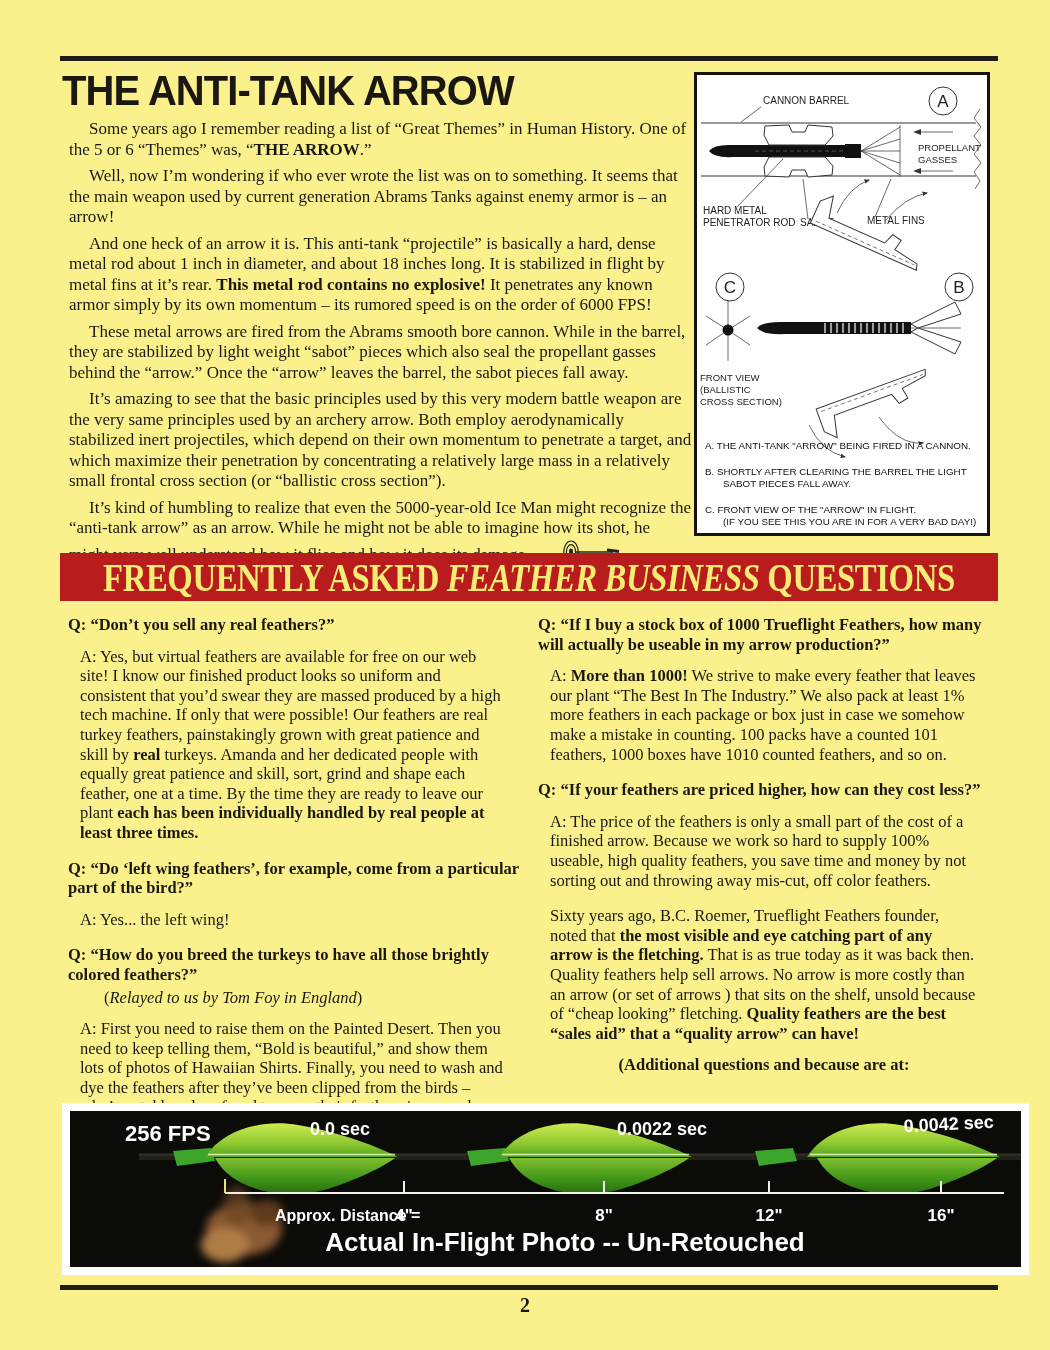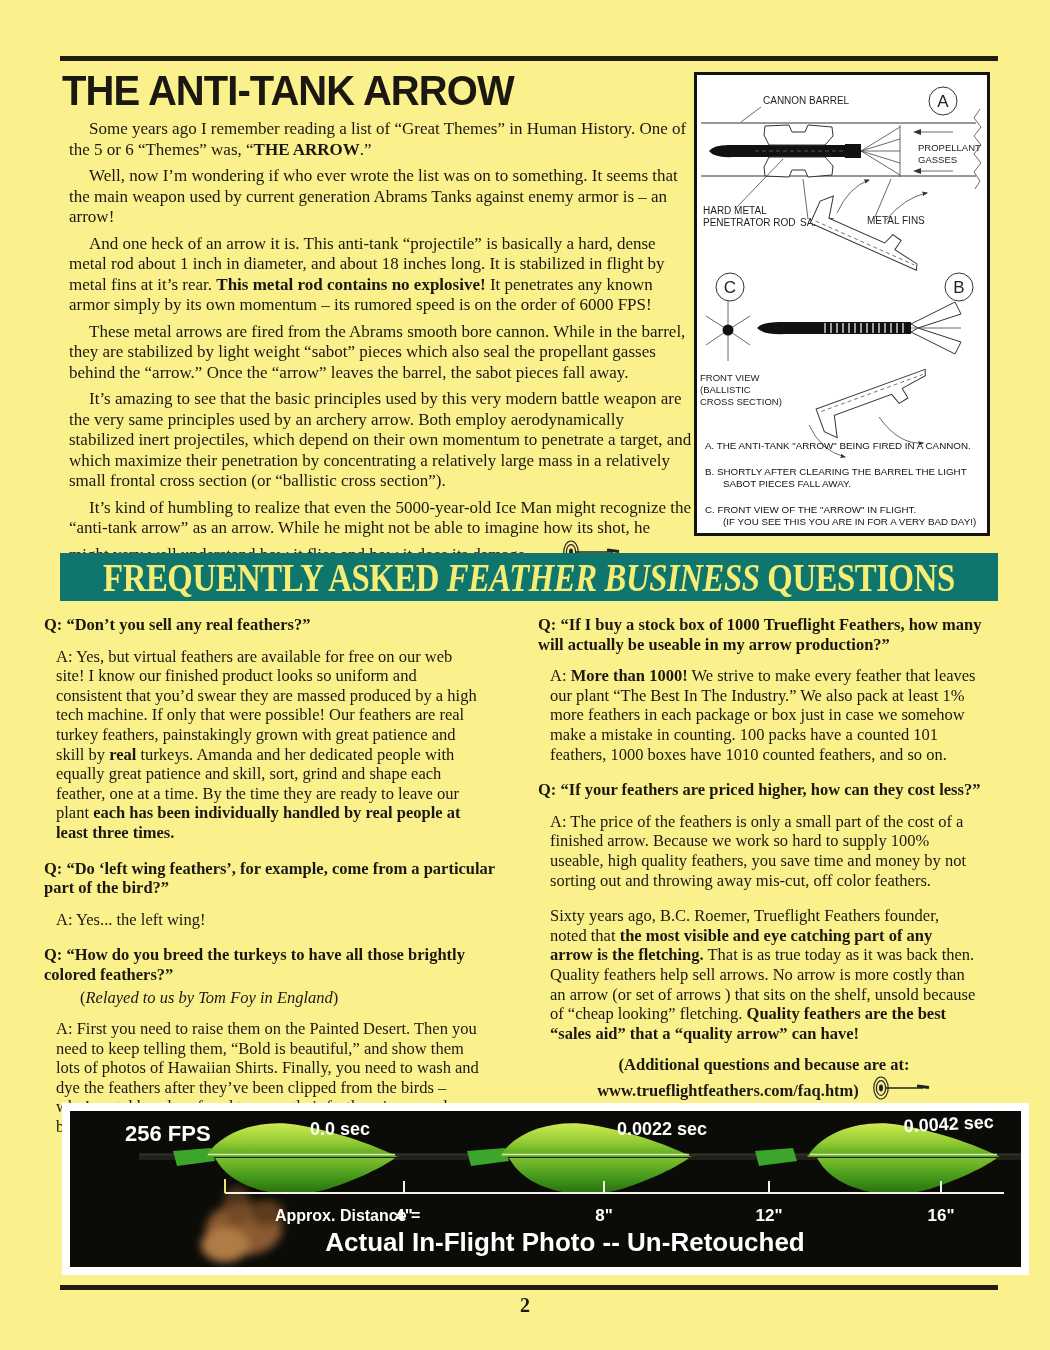--- a/index.html
+++ b/index.html
@@ -8,26 +8,26 @@
   .rule{position:absolute;left:60px;width:938px;height:5px;background:#221d14;}
   .rule-top{top:56px;} .rule-bottom{top:1285px;}
   .title{position:absolute;left:62px;top:66px;margin:0;
          font-family:"Liberation Sans",sans-serif;font-weight:bold;font-size:43px;
          letter-spacing:-1px;transform:scaleX(.93);transform-origin:left center;white-space:nowrap;}
   .article{position:absolute;left:69px;top:119px;width:624px;font-size:17px;line-height:20.5px;}
   .article p{margin:0 0 6px 0;text-indent:20px;}
   .b{font-weight:bold;} .i{font-style:italic;}
   .diagram-box{position:absolute;left:694px;top:72px;width:296px;height:464px;
                background:#ffffff;border:3px solid #16120c;box-sizing:border-box;}
-  .banner{position:absolute;left:60px;top:553px;width:938px;height:48px;background:#0f766e;
+  .banner{position:absolute;left:60px;top:553px;width:938px;height:48px;background:#b91c1c;
           display:flex;align-items:center;justify-content:center;}
   .banner-text{color:#F7EC74;font-family:"Liberation Serif",serif;font-weight:bold;font-size:39px;
                white-space:nowrap;letter-spacing:-.5px;transform:scaleX(.84);}
   .faq-col{position:absolute;top:615px;width:452px;font-size:16.5px;line-height:19.6px;}
-  .faq-left{left:44px;} .faq-right{left:538px;}
+  .faq-left{left:68px;} .faq-right{left:538px;}
   .faq-q{font-weight:bold;margin:16px 0 3px 0;}
   .faq-q.first{margin-top:0;}
   .faq-a{margin:12px;}
   .faq-attr{margin:2px 0 2px 36px;}
   .faq-gap{margin-top:16px;}
   .faq-center{text-align:center;font-weight:bold;margin:12px 0 0 0;}
   .eos-icon{display:inline-block;vertical-align:-5px;margin-left:14px;}
   .photo-frame{position:absolute;left:62px;top:1103px;border:8px solid #ffffff;background:#0b0b08;
                width:912px;height:156px;padding-left:39px;}
   .pageno{position:absolute;top:1294px;left:0;width:1050px;text-align:center;
@@ -193,27 +193,20 @@
     <p class="faq-a"><span>A: First you need to raise them on the Painted Desert.  Then you need to keep telling them, “Bold is beautiful,” and show them lots of photos of Hawaiian Shirts.  Finally, you need to wash and dye the feathers after they’ve been clipped from the birds – who’ve stubbornly refused to grow their feathers in any colors but white or barred white.</span></p>
   </div>
 
   <div class="faq-col faq-right">
     <p class="faq-q first">Q: “If I buy a stock box of 1000 Trueflight Feathers, how many will actually be useable in my arrow production?”</p>
     <p class="faq-a"><span>A:  </span><span class="b">More than 1000!</span><span>   We strive to make every feather that leaves our plant “The Best In The Industry.”  We also pack at least 1% more feathers in each package or box just in case we somehow make a mistake in counting.  100 packs have a counted 101 feathers, 1000 boxes have 1010 counted feathers, and so on.</span></p>
     <p class="faq-q">Q: “If your feathers are priced higher, how can they cost less?”</p>
     <p class="faq-a"><span>A: The price of the feathers is only a small part of the cost of a finished arrow.  Because we work so hard to supply 100% useable, high quality feathers, you save time and money by not sorting out and throwing away mis-cut, off color feathers.</span></p>
     <p class="faq-a faq-gap"><span>Sixty years ago, B.C. Roemer, Trueflight Feathers founder, noted that </span><span class="b">the most visible and eye catching part of any arrow is the fletching.</span><span>  That is as true today as it was back then.  Quality feathers help sell arrows.  No arrow is more costly than an arrow (or set of arrows ) that sits on the shelf, unsold because of “cheap looking” fletching.  </span><span class="b">Quality feathers are the best “sales aid” that a “quality arrow” can have!</span></p>
     <p class="faq-center">(Additional questions and because are at:</p>
-    <p class="faq-center" style="margin-top:0;"><span>www.trueflightfeathers.com/faq.htm)</span><span class="eos-icon"><svg width="58" height="26" viewBox="0 0 58 26">
-            <ellipse cx="8" cy="13" rx="2" ry="3.4" fill="#222"></ellipse>
-            <ellipse cx="8" cy="13" rx="4.6" ry="7.4" fill="none" stroke="#222" stroke-width="1.2"></ellipse>
-            <ellipse cx="8" cy="13" rx="7.2" ry="11" fill="none" stroke="#222" stroke-width="1.2"></ellipse>
-            <line x1="12" y1="13" x2="50" y2="13" stroke="#222" stroke-width="1.4"></line>
-            <line x1="44" y1="11" x2="56" y2="12.6" stroke="#222" stroke-width="3"></line>
-          </svg></span></p>
   </div>
 
   <div class="photo-frame">
     <svg width="912" height="156" viewBox="0 0 912 156">
       <defs>
         <linearGradient id="fgTop" x1="0" y1="0" x2="0" y2="1">
           <stop offset="0" stop-color="#cdea50"></stop>
             <stop offset=".55" stop-color="#94cc34"></stop>
             <stop offset="1" stop-color="#54a51f"></stop>
         </linearGradient>

